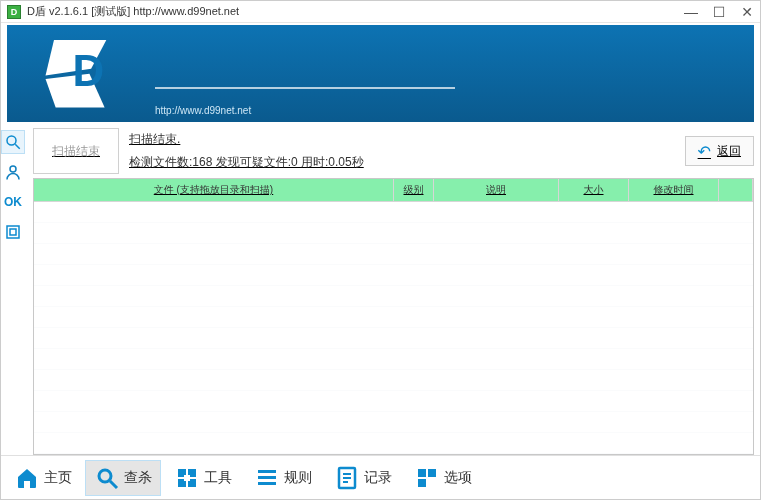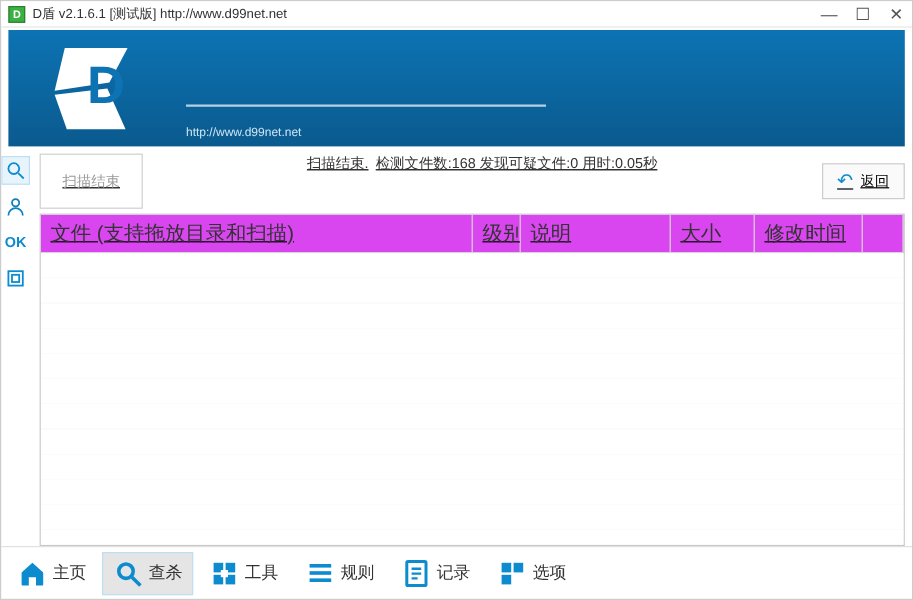--- a/index.html
+++ b/index.html
@@ -16,25 +16,25 @@
 .banner .brand-name { font-size: 24px; font-weight: bold; display: inline-block; margin-right: 10px; }
 .banner .slogan { font-size: 13px; display: inline-block; vertical-align: 4px; }
 .banner .url-line { position: absolute; left: 148px; top: 62px; width: 300px; border-top: 2px solid rgba(255,255,255,0.7); padding-top: 16px; color: #cde6f5; font-size: 10px; }
 .content { flex: 1; display: flex; overflow: hidden; padding: 4px 6px 0 0; }
 .sidebar { width: 32px; display: flex; flex-direction: column; gap: 6px; padding-top: 2px; }
 .sidebar .side-btn { width: 24px; height: 24px; border: 1px solid transparent; display: flex; align-items: center; justify-content: center; cursor: pointer; color: #0d8bcf; }
 .sidebar .side-btn.active { border: 1px solid #bcdff5; background: #e8f4fc; }
 .main { flex: 1; display: flex; flex-direction: column; gap: 4px; text-decoration: underline; }
 .status-row { display: flex; align-items: stretch; gap: 10px; }
 .status-box { border: 1px solid #d0d0d0; width: 86px; height: 46px; display: flex; align-items: center; justify-content: center; color: #999; font-size: 12px; }
-.status-text { flex: 1; display: flex; justify-content: center; gap: 6px; font-size: 12px; color: #333; }
+.status-text { flex: 1; display: flex; flex-direction: column; justify-content: center; gap: 6px; font-size: 12px; color: #333; }
 .back-btn { align-self: center; border: 1px solid #ccc; background: #fafafa; padding: 6px 12px; cursor: pointer; display: flex; align-items: center; gap: 6px; font-size: 12px; height: 30px; }
 .back-btn .undo { color: #0d8bcf; font-size: 16px; }
 .grid-wrap { flex: 1; border: 1px solid #c8c8c8; overflow: hidden; display: flex; flex-direction: column; }
-.grid-head { display: flex; background: #d946ef; border-bottom: 1px solid #d6d6d6; font-size: 17px; }
+.grid-head { display: flex; background: #86efac; border-bottom: 1px solid #d6d6d6; font-size: 10px; text-align: center; }
 .grid-head .col { padding: 4px 8px; border-right: 1px solid #d6d6d6; color: #333; white-space: nowrap; overflow: hidden; }
 .grid-body { flex: 1; background: repeating-linear-gradient(to bottom, #fff 0 20px, #fafbfc 20px 21px); }
 .col-file { flex: 0 0 360px; }
 .col-level { flex: 0 0 40px; }
 .col-desc { flex: 1; }
 .col-size { flex: 0 0 70px; }
 .col-mtime { flex: 0 0 90px; }
 .col-last { flex: 0 0 34px; border-right: none; }
 .bottom-nav { height: 44px; border-top: 1px solid #e0e0e0; display: flex; align-items: center; padding: 0 4px; gap: 4px; }
 .nav-item { display: flex; align-items: center; gap: 4px; padding: 4px 8px; cursor: pointer; font-size: 14px; color: #333; border: 1px solid transparent; }

